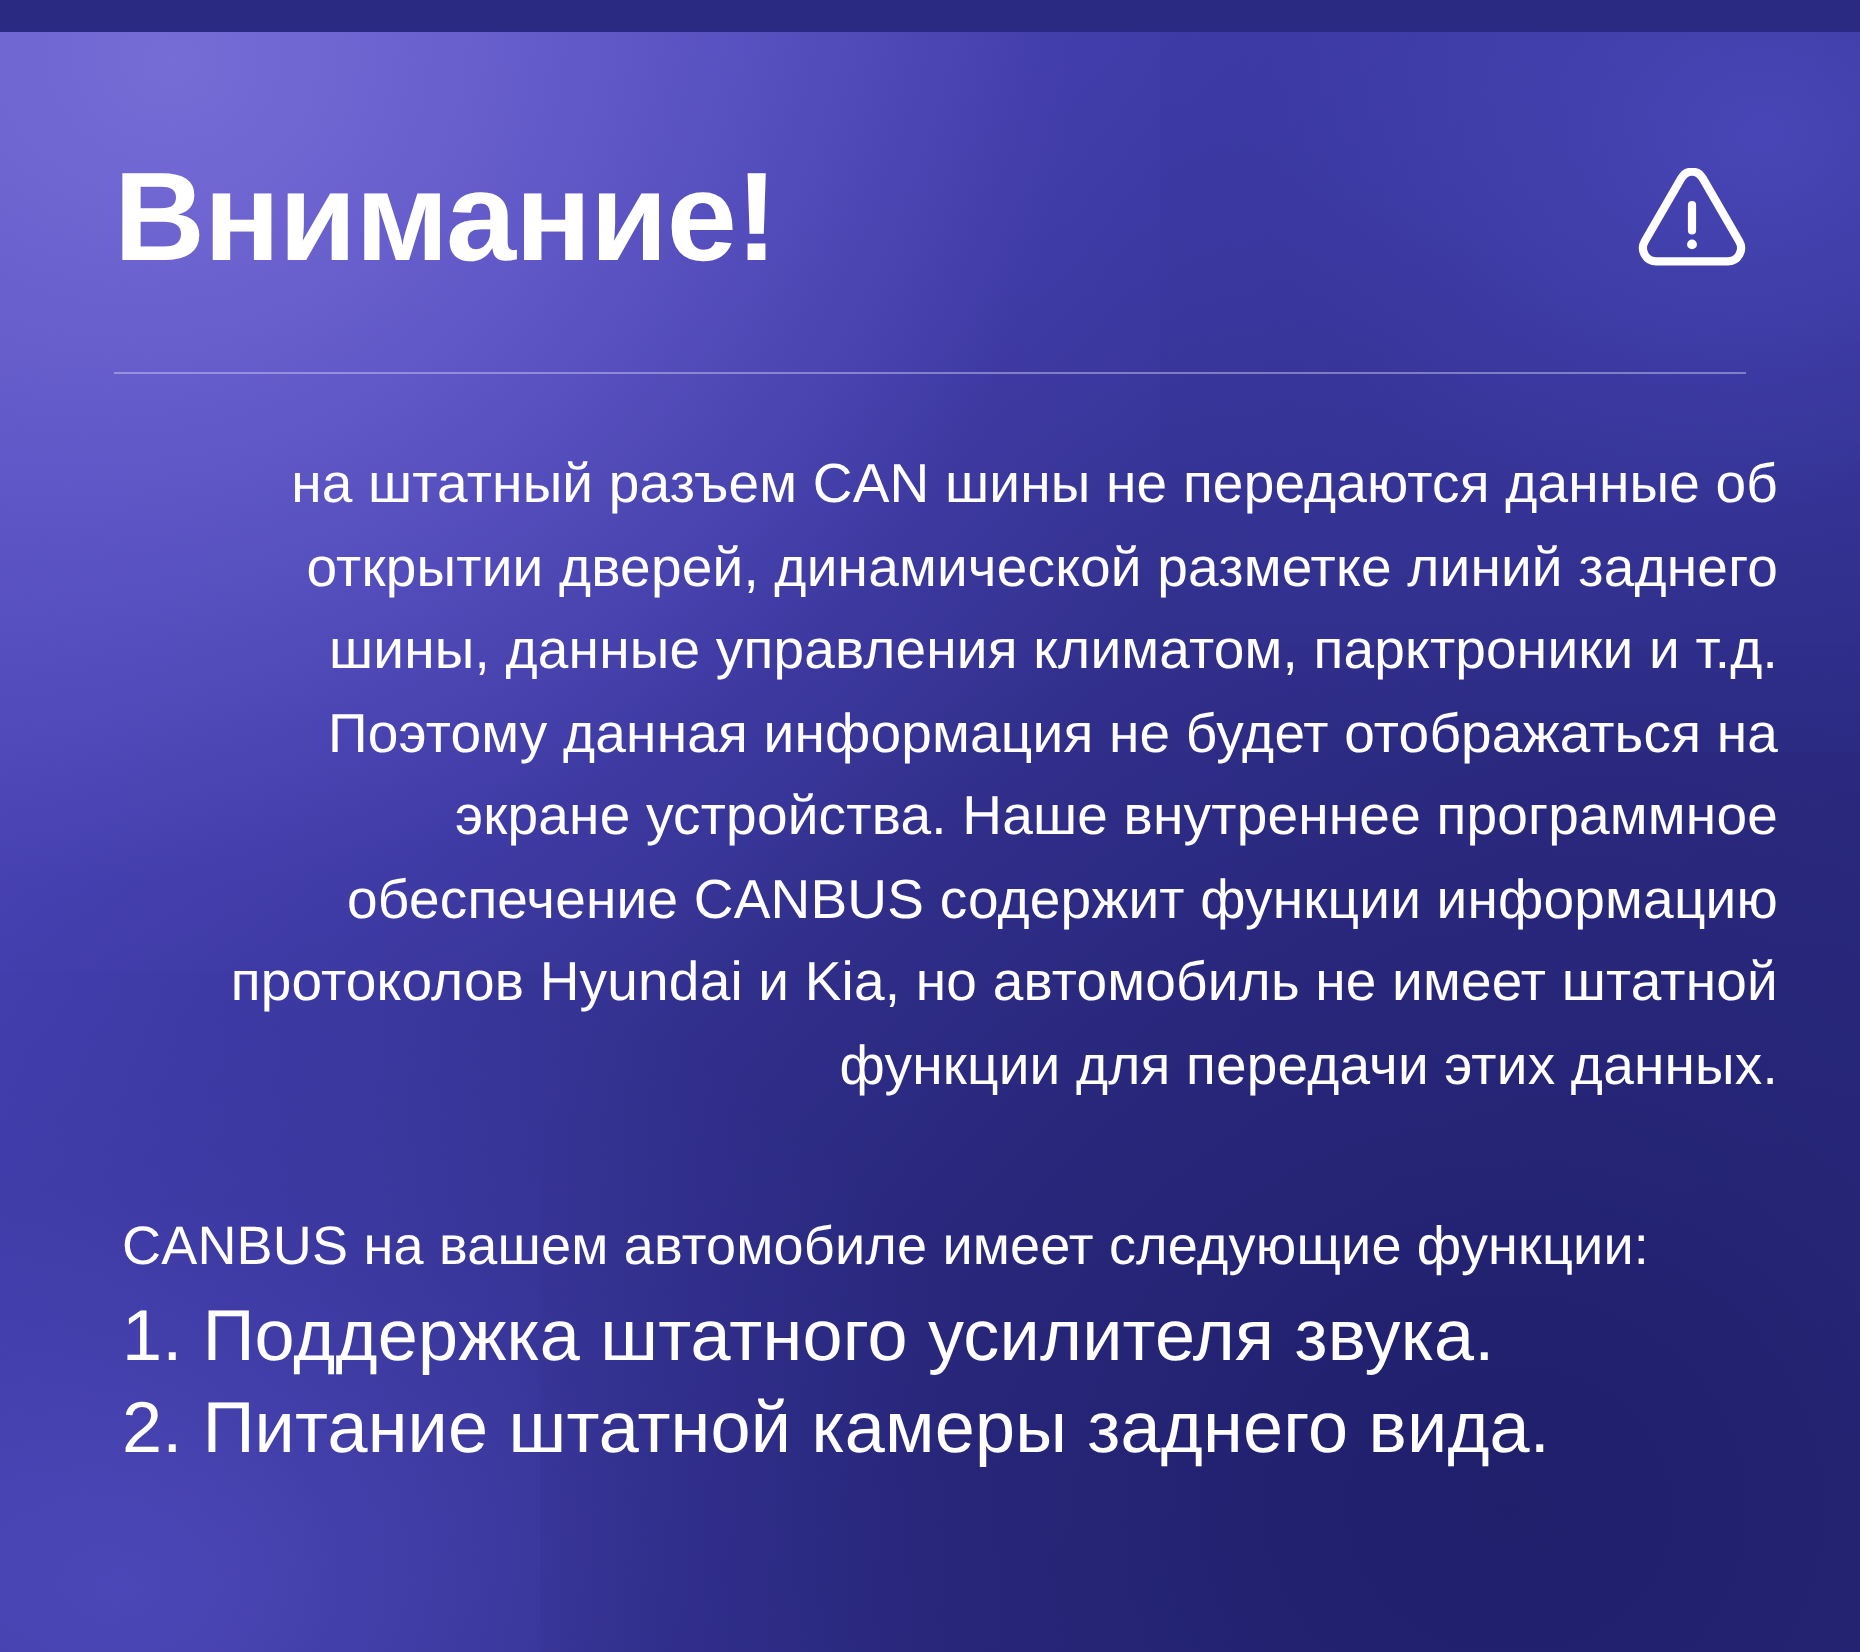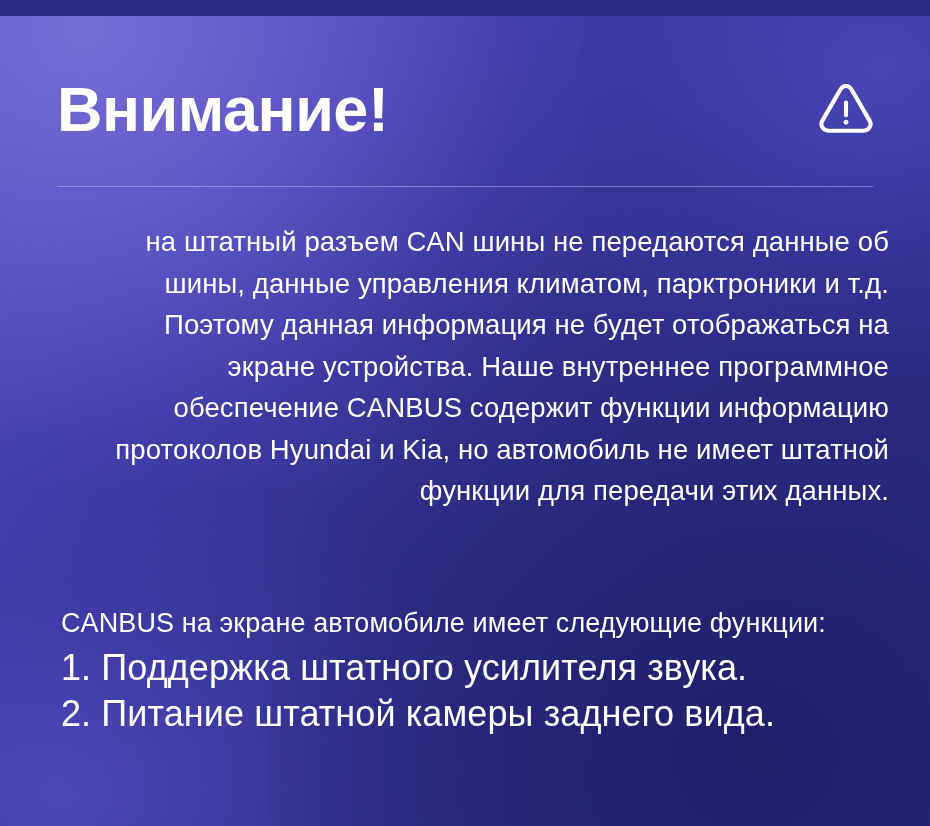--- a/index.html
+++ b/index.html
@@ -191,28 +191,29 @@
           <path d="M27 18.6 V31.2" fill="none" stroke="#ffffff" stroke-width="4.1" stroke-linecap="round"></path>
           <circle cx="27" cy="38.2" r="2.45" fill="#ffffff"></circle>
         </svg>
       </div>
     </div>
 
     <div id="divider"></div>
 
     <div id="body-block">
       <div class="body-line">на штатный разъем CAN шины не передаются данные об</div>
+      <div class="body-line">открытии дверей, динамической разметке линий заднего</div>
       <div class="body-line">шины, данные управления климатом, парктроники и т.д.</div>
       <div class="body-line">Поэтому данная информация не будет отображаться на</div>
       <div class="body-line">экране устройства. Наше внутреннее программное</div>
       <div class="body-line">обеспечение CANBUS содержит функции информацию</div>
       <div class="body-line">протоколов Hyundai и Kia, но автомобиль не имеет штатной</div>
       <div class="body-line">функции для передачи этих данных.</div>
     </div>
 
     <div id="list-block">
-      <div id="list-intro">CANBUS на экране автомобиле имеет следующие функции:</div>
+      <div id="list-intro">CANBUS на вашем автомобиле имеет следующие функции:</div>
       <div class="list-item">1. Поддержка штатного усилителя звука.</div>
       <div class="list-item">2. Питание штатной камеры заднего вида.</div>
     </div>
 
   </div>
 </div>
 
 </body></html>

